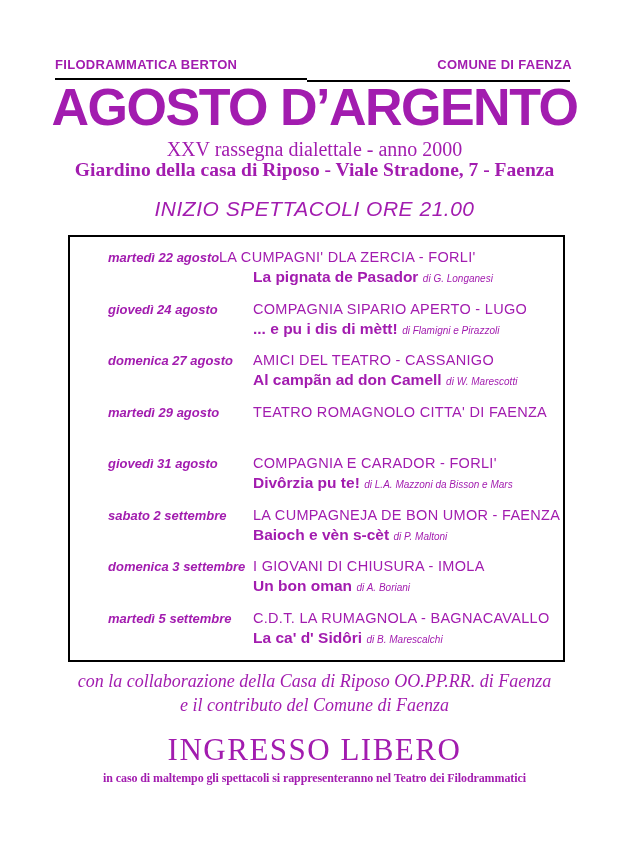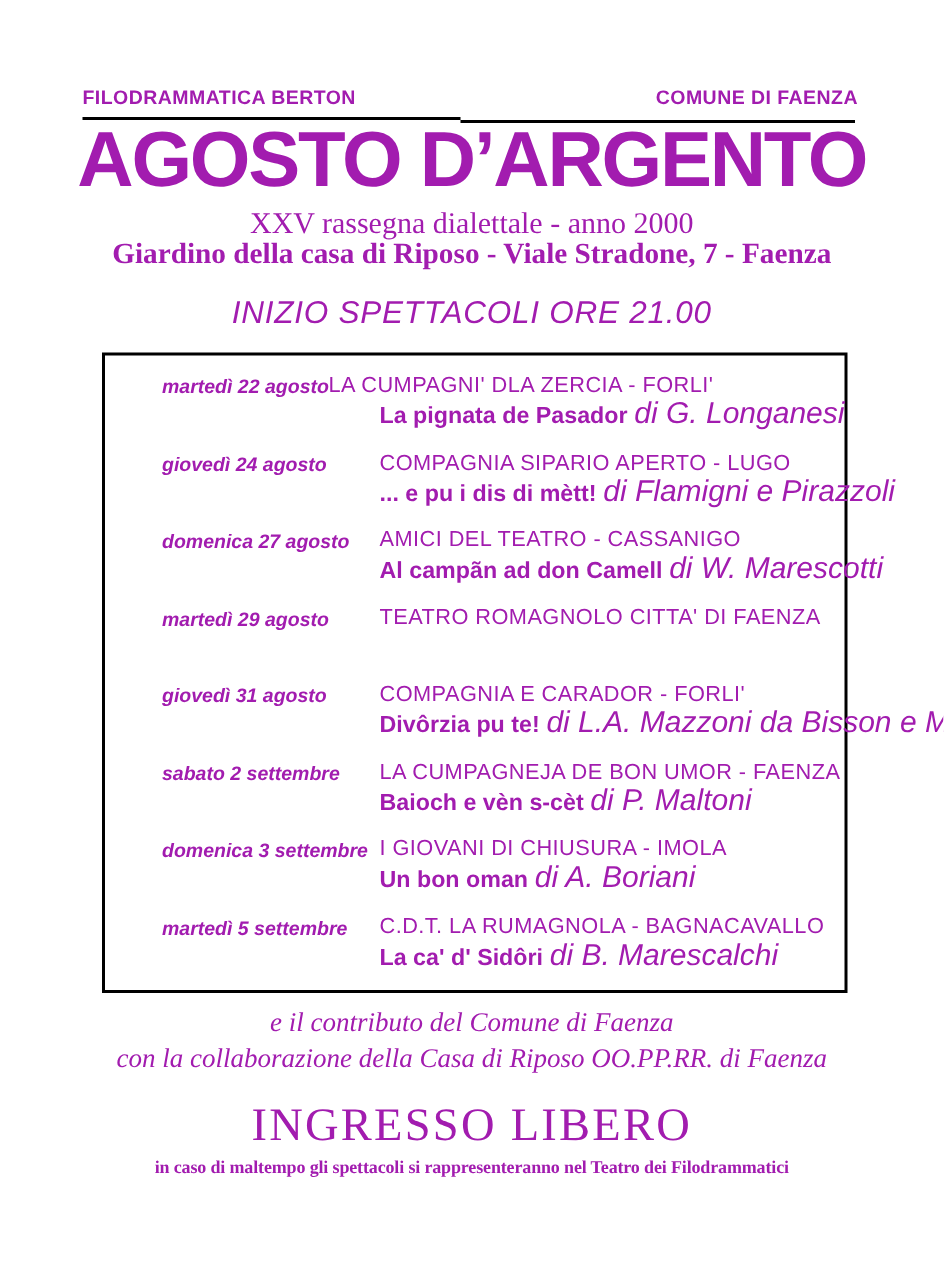--- a/index.html
+++ b/index.html
@@ -96,21 +96,21 @@
     white-space: nowrap;
   }
   
   .schedule-row:first-child .company-line { margin-left: -34px; }
   .play-line {
     margin-top: 1px;
     line-height: 19px;
     white-space: nowrap;
   }
   .play-title { font-size: 15.5px; font-weight: bold; }
-  .play-author { font-size: 20px; font-style: italic; }
+  .play-author { font-size: 10px; font-style: italic; }
 
   
   .collab {
     position: absolute;
     top: 669px; left: 0; right: 0;
     text-align: center;
     font-family: "Liberation Serif", serif;
     font-style: italic;
     font-size: 18px;
     line-height: 24px;
@@ -202,20 +202,20 @@
       <div class="schedule-row">
         <span class="date-cell">martedì 5 settembre</span>
         <div class="content-cell">
           <div class="company-line">C.D.T. LA RUMAGNOLA - BAGNACAVALLO</div>
           <div class="play-line"><span class="play-title">La ca' d' Sidôri</span> <span class="play-author">di B. Marescalchi</span></div>
         </div>
       </div>
     </div>
 
   <div class="collab">
+    <div>con la collaborazione della Casa di Riposo OO.PP.RR. di Faenza</div>
     <div>e il contributo del Comune di Faenza</div>
-    <div>con la collaborazione della Casa di Riposo OO.PP.RR. di Faenza</div>
   </div>
 
   <div class="admission">INGRESSO LIBERO</div>
   <div class="notice">in caso di maltempo gli spettacoli si rappresenteranno nel Teatro dei Filodrammatici</div>
 
 </div>
 
 </body></html>

